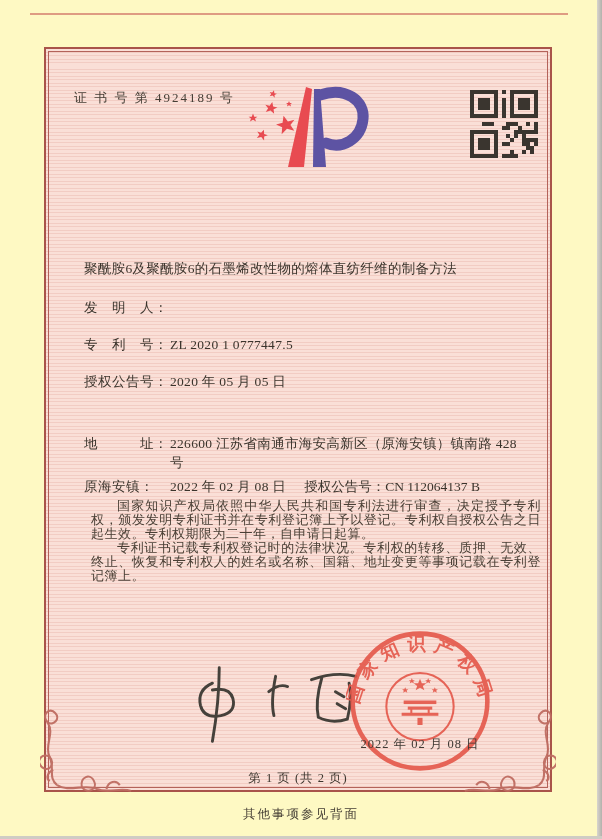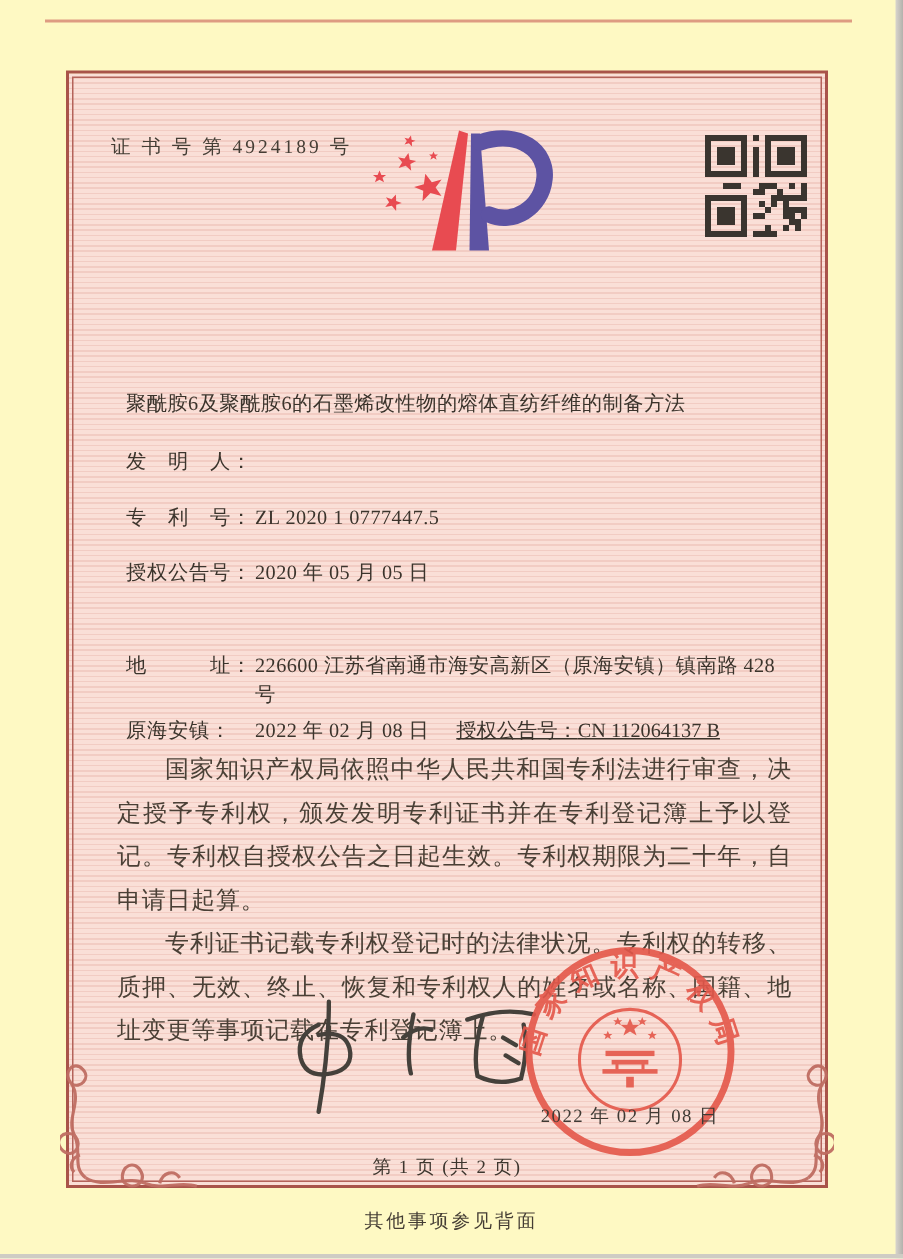--- a/index.html
+++ b/index.html
@@ -35,24 +35,24 @@
   .qr .m { position:absolute; background:#3a352f; }
 
   .title { position:absolute; top:133px; left:0; width:100%; text-align:center;
     font-size:31px; letter-spacing:18px; padding-left:18px; color:#37322b;
     font-weight:500; }
 
   .row { position:absolute; left:38px; width:452px; display:flex;
     font-size:13.5px; line-height:19px; color:#3b342c; }
   .lab { flex:none; width:86px; letter-spacing:.5px; white-space:nowrap; }
   .val { letter-spacing:.3px; }
-  .pair2 { margin-left:18px; white-space:nowrap;text-decoration:underline; }
-
-  .paras { position:absolute; left:32px; top:450px; width:450px;
-    font-size:16px; line-height:29px; text-align:justify; color:#4a4036; }
+  .pair2 { margin-left:18px; white-space:nowrap; }
+
+  .paras { position:absolute; left:45px; top:450px; width:450px;
+    font-size:13px; line-height:14px; text-align:justify; color:#4a4036; }
   .paras p { text-indent:2em; letter-spacing:.5px; }
 
   .director { position:absolute; left:40px; top:641px; font-size:14.5px;
     letter-spacing:4px; line-height:28px; color:#3b352d;
     font-family:"Liberation Sans","DejaVu Sans",sans-serif; }
   .signature { position:absolute; left:122px; top:608px; width:205px; height:95px; }
 
   .seal { position:absolute; left:300px; top:578px; width:148px; height:148px; opacity:.9; }
   .seal-date { position:absolute; left:300px; top:687px; width:148px;
     text-align:center; font-size:12.5px; letter-spacing:1px; color:#3f3a34; }

